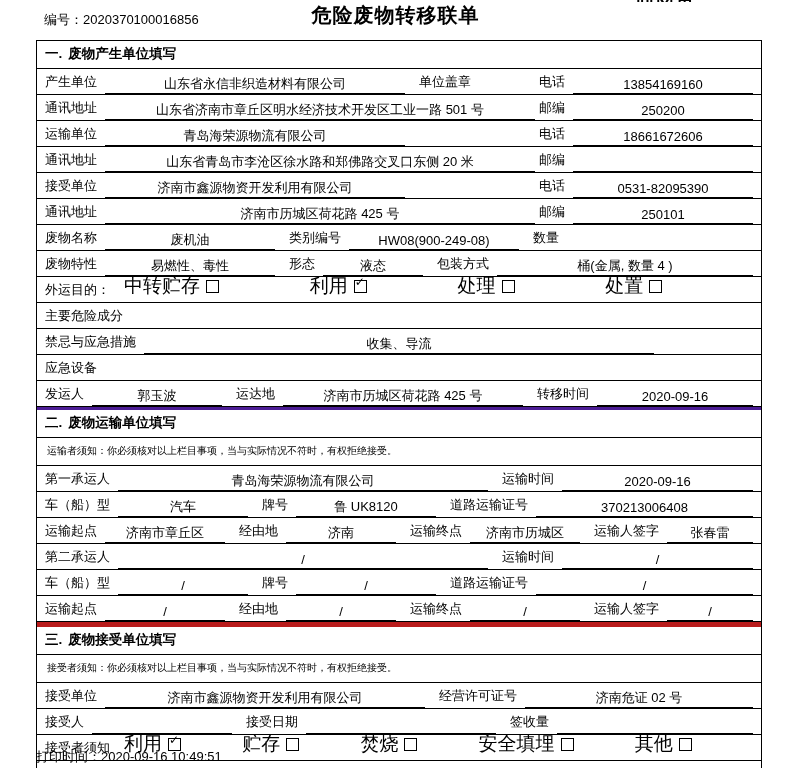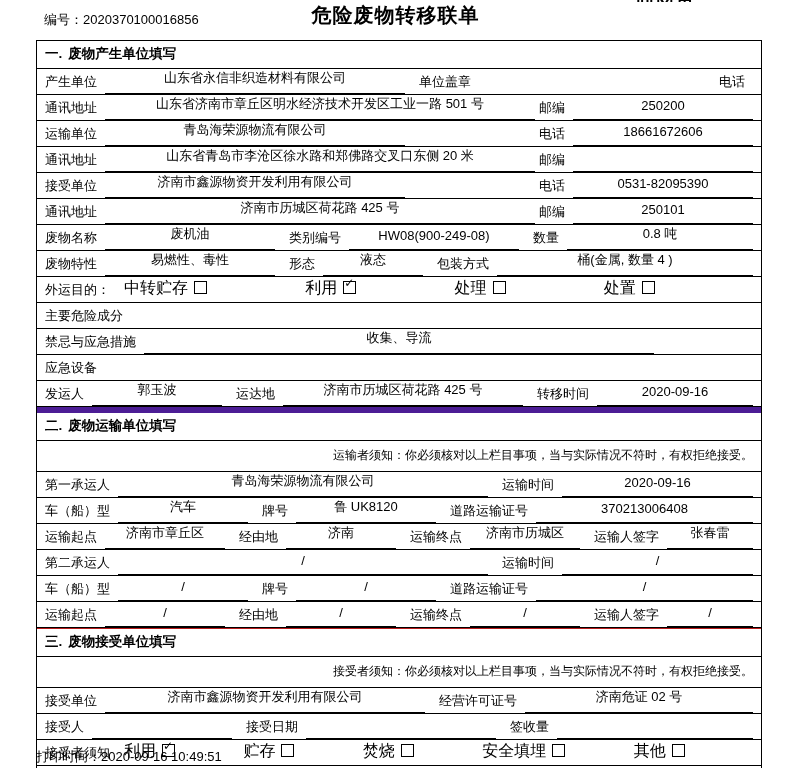--- a/index.html
+++ b/index.html
@@ -68,41 +68,40 @@
   .section-head {
     border-bottom: 1px solid #000;
     padding: 4px 8px 5px 8px;
     font-weight: bold;
     font-size: 13.5px;
   }
   .section-head .num { margin-right: 6px; }
   .notice {
     border-bottom: 1px solid #000;
     padding: 6px 8px 7px 10px;
-    font-size: 12px;
-    text-align: right;
+    font-size: 10px;
   }
   .row {
     display: flex;
     align-items: flex-end;
     padding: 0 8px;
     height: 26px;
     box-sizing: border-box;
   }
   .row.bordered { border-bottom: 1px solid #000; }
   .lbl {
     white-space: nowrap;
     padding-bottom: 3px;
     font-size: 13px;
     text-align: right;
   }
   .val {
     flex: 0 0 auto;
     border-bottom: 1px solid #000;
-    padding: 0 6px 6px 6px;
+    padding: 0 6px 0 6px;
     font-size: 13px;
     white-space: nowrap;
     text-align: center;
     box-sizing: border-box;
     min-height: 17px;
   }
   .val.grow { flex: 1 1 auto; }
   .gap { width: 14px; flex: 0 0 auto; }
   .gap-sm { width: 8px; flex: 0 0 auto; }
   .spacer { flex: 1 1 auto; }
@@ -119,21 +118,21 @@
     content: "✓";
     position: absolute;
     left: 0px;
     top: -5px;
     font-size: 12px;
     line-height: 12px;
   }
   .opt {
     white-space: nowrap;
     padding-bottom: 3px;
-    font-size: 16px;
+    font-size: 19px;
   }
   .print-time {
     position: absolute;
     left: 36px;
     top: 748px;
     font-size: 13px;
   }
 </style>
 </head>
 <body>
@@ -156,20 +155,21 @@
 
     <div class="row bordered">
       <span class="lbl">产生单位</span>
       <span class="gap-sm"></span>
       <span class="val" style="width:300px">山东省永信非织造材料有限公司</span>
       <span class="gap"></span>
       <span class="lbl">单位盖章</span>
       <span class="spacer"></span>
       <span class="lbl">电话</span>
       <span class="gap-sm"></span>
+      <span class="val" style="width:180px">13854169160</span>
     </div>
 
     <div class="row bordered">
       <span class="lbl">通讯地址</span>
       <span class="gap-sm"></span>
       <span class="val" style="width:430px">山东省济南市章丘区明水经济技术开发区工业一路 501 号</span>
       <span class="spacer"></span>
       <span class="lbl">邮编</span>
       <span class="gap-sm"></span>
       <span class="val" style="width:180px">250200</span>
@@ -219,21 +219,20 @@
       <span class="lbl">废物名称</span>
       <span class="gap-sm"></span>
       <span class="val" style="width:170px">废机油</span>
       <span class="gap"></span>
       <span class="lbl">类别编号</span>
       <span class="gap-sm"></span>
       <span class="val" style="width:170px">HW08(900-249-08)</span>
       <span class="gap"></span>
       <span class="lbl">数量</span>
       <span class="gap-sm"></span>
-      <span class="val grow">0.8 吨</span>
     </div>
 
     <div class="row bordered">
       <span class="lbl">废物特性</span>
       <span class="gap-sm"></span>
       <span class="val" style="width:170px">易燃性、毒性</span>
       <span class="gap"></span>
       <span class="lbl">形态</span>
       <span class="gap-sm"></span>
       <span class="val" style="width:100px">液态</span>
@@ -282,21 +281,21 @@
       <span class="gap"></span>
       <span class="lbl">运达地</span>
       <span class="gap-sm"></span>
       <span class="val" style="width:240px">济南市历城区荷花路 425 号</span>
       <span class="gap"></span>
       <span class="lbl">转移时间</span>
       <span class="gap-sm"></span>
       <span class="val grow">2020-09-16</span>
     </div>
 
-    <div class="section-head" style="border-top:6px solid #4c1d95">
+    <div class="section-head" style="border-top:3px solid #4c1d95">
       <span class="num">二.</span><span>废物运输单位填写</span>
     </div>
 
     <div class="notice">运输者须知：你必须核对以上栏目事项，当与实际情况不符时，有权拒绝接受。</div>
 
     <div class="row bordered">
       <span class="lbl">第一承运人</span>
       <span class="gap-sm"></span>
       <span class="val" style="width:370px">青岛海荣源物流有限公司</span>
       <span class="gap"></span>
@@ -372,21 +371,21 @@
       <span class="gap"></span>
       <span class="lbl">运输终点</span>
       <span class="gap-sm"></span>
       <span class="val" style="width:110px">/</span>
       <span class="gap"></span>
       <span class="lbl">运输人签字</span>
       <span class="gap-sm"></span>
       <span class="val grow">/</span>
     </div>
 
-    <div class="section-head" style="border-top:1px solid #b91c1c">
+    <div class="section-head" style="border-top:5px solid #b91c1c">
       <span class="num">三.</span><span>废物接受单位填写</span>
     </div>
 
     <div class="notice">接受者须知：你必须核对以上栏目事项，当与实际情况不符时，有权拒绝接受。</div>
 
     <div class="row bordered">
       <span class="lbl">接受单位</span>
       <span class="gap-sm"></span>
       <span class="val" style="width:320px">济南市鑫源物资开发利用有限公司</span>
       <span class="gap"></span>

